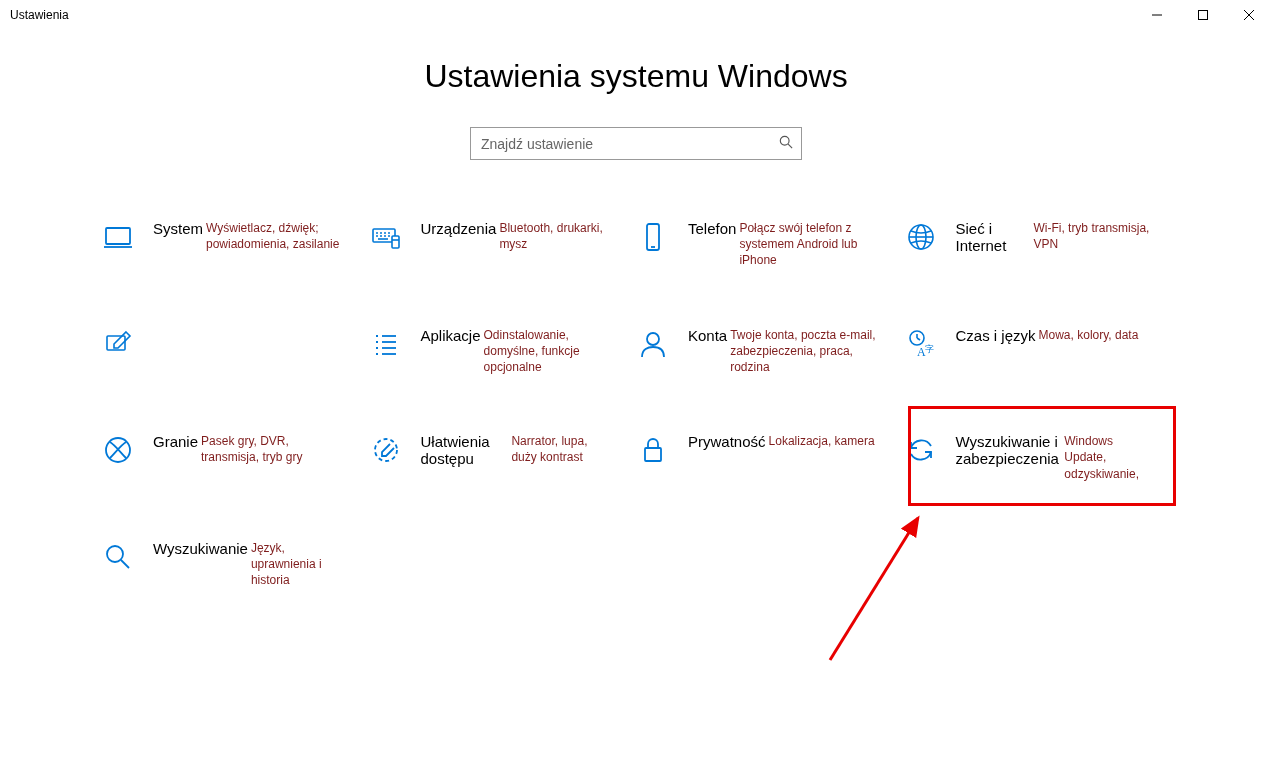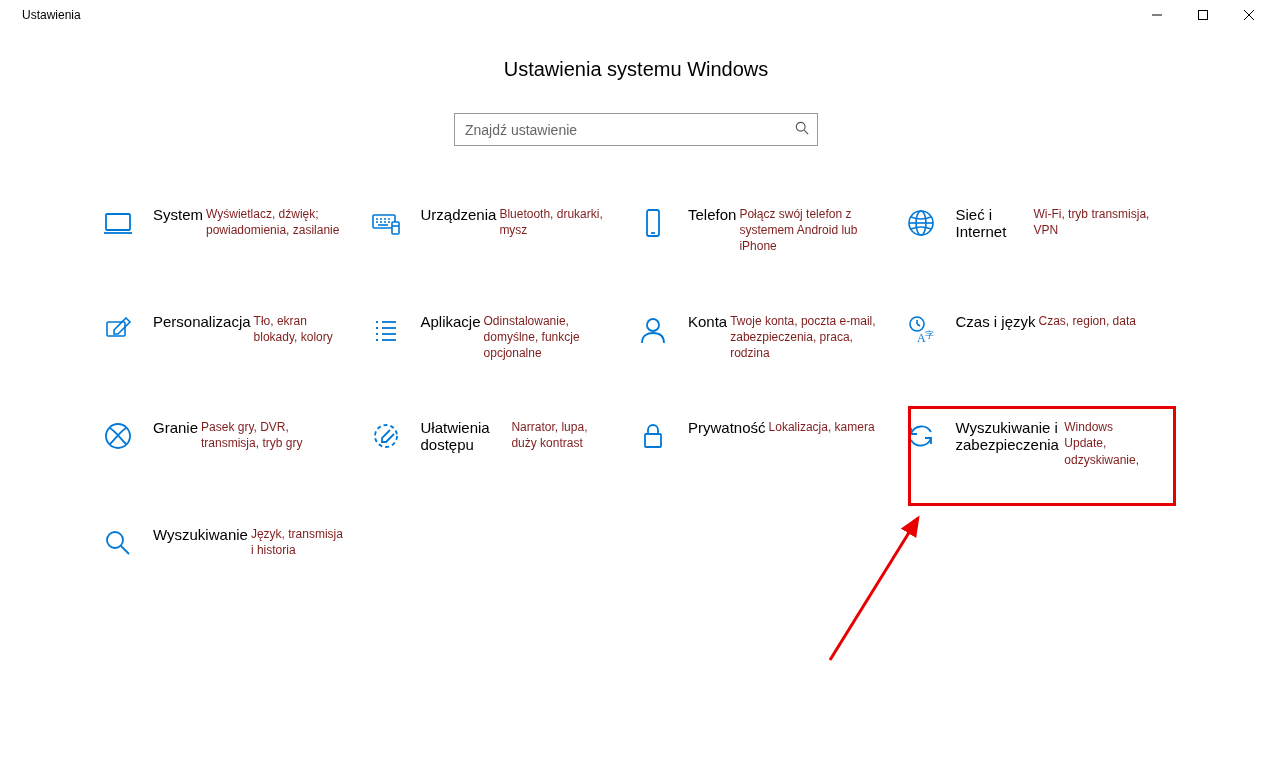--- a/index.html
+++ b/index.html
@@ -10,21 +10,21 @@
     width: 1272px;
     height: 768px;
     overflow: hidden;
     position: relative;
   }
   .titlebar {
     height: 30px;
     display: flex;
     align-items: center;
     justify-content: space-between;
-    padding-left: 22px;
+    padding-left: 10px;
   }
   .titlebar-title {
     font-size: 12px;
     color: #000;
   }
   .titlebar-controls {
     display: flex;
     height: 100%;
   }
   .titlebar-btn {
@@ -35,30 +35,30 @@
     justify-content: center;
     cursor: pointer;
   }
   .titlebar-btn svg { display:block; }
   .page-header {
     text-align: center;
     margin-top: 28px;
   }
   .page-header h1 {
     font-weight: 300;
-    font-size: 20px;
+    font-size: 32px;
     color: #000;
   }
   .search-wrap {
     display: flex;
     justify-content: center;
     margin-top: 32px;
   }
   .search-box {
-    width: 364px;
+    width: 332px;
     height: 33px;
     border: 1px solid #999;
     display: flex;
     align-items: center;
     padding: 0 8px 0 10px;
   }
   .search-box input {
     flex: 1;
     border: none;
     outline: none;
@@ -224,24 +224,20 @@
     </div>
   </div>
 
   <div class="tile">
     <div class="tile-icon">
       <svg width="32" height="32" viewBox="0 0 32 32" fill="none" stroke="#0078d7" stroke-width="1.6">
         <rect x="5" y="8" width="18" height="14" rx="1"></rect>
         <path d="M24 4 L28 8 L16 20 L12 20 L12 16 Z"></path>
       </svg>
     </div>
-    <div class="tile-text">
-      <div class="tile-title">Personalizacja</div>
-      <div class="tile-desc">Tło, ekran blokady, kolory</div>
-    </div>
   </div>
 
   <div class="tile">
     <div class="tile-icon">
       <svg width="32" height="32" viewBox="0 0 32 32" fill="none" stroke="#0078d7" stroke-width="1.8">
         <line x1="6" y1="8" x2="8" y2="8"></line>
           <line x1="12" y1="8" x2="26" y2="8"></line>
         <line x1="6" y1="14" x2="8" y2="14"></line>
           <line x1="12" y1="14" x2="26" y2="14"></line>
         <line x1="6" y1="20" x2="8" y2="20"></line>
@@ -274,21 +270,21 @@
       <svg width="32" height="32" viewBox="0 0 32 32" fill="none" stroke="#0078d7" stroke-width="1.6">
         <circle cx="12" cy="10" r="7"></circle>
         <line x1="12" y1="6" x2="12" y2="10"></line>
           <line x1="12" y1="10" x2="15" y2="12"></line>
         <text x="12" y="28" font-size="12" fill="#0078d7" stroke="none" font-family="Segoe UI">A</text>
         <text x="20" y="24" font-size="9" fill="#0078d7" stroke="none" font-family="Segoe UI">字</text>
       </svg>
     </div>
     <div class="tile-text">
       <div class="tile-title">Czas i język</div>
-      <div class="tile-desc">Czas, region, data</div>
+      <div class="tile-desc">Mowa, kolory, data</div>
     </div>
   </div>
 
   <div class="tile">
     <div class="tile-icon">
       <svg width="32" height="32" viewBox="0 0 32 32" fill="none" stroke="#0078d7" stroke-width="1.8">
         <circle cx="16" cy="16" r="12"></circle>
         <path d="M8 8 C14 12 18 18 24 24"></path>
         <path d="M24 8 C18 12 14 18 8 24"></path>
       </svg>
@@ -342,21 +338,21 @@
 
   <div class="tile">
     <div class="tile-icon">
       <svg width="32" height="32" viewBox="0 0 32 32" fill="none" stroke="#0078d7" stroke-width="1.8">
         <circle cx="13" cy="13" r="8"></circle>
         <line x1="19" y1="19" x2="27" y2="27"></line>
       </svg>
     </div>
     <div class="tile-text">
       <div class="tile-title">Wyszukiwanie</div>
-      <div class="tile-desc">Język, transmisja i historia</div>
+      <div class="tile-desc">Język, uprawnienia i historia</div>
     </div>
   </div>
 
 </div>
 
 <div class="highlight-box" style="left:908px; top:406px; width:268px; height:100px;"></div>
 
 <svg class="arrow-svg" style="left:0; top:0;" width="1272" height="768">
   <defs>
     <marker id="arrowhead" markerWidth="8" markerHeight="8" refX="6" refY="3" orient="auto">

